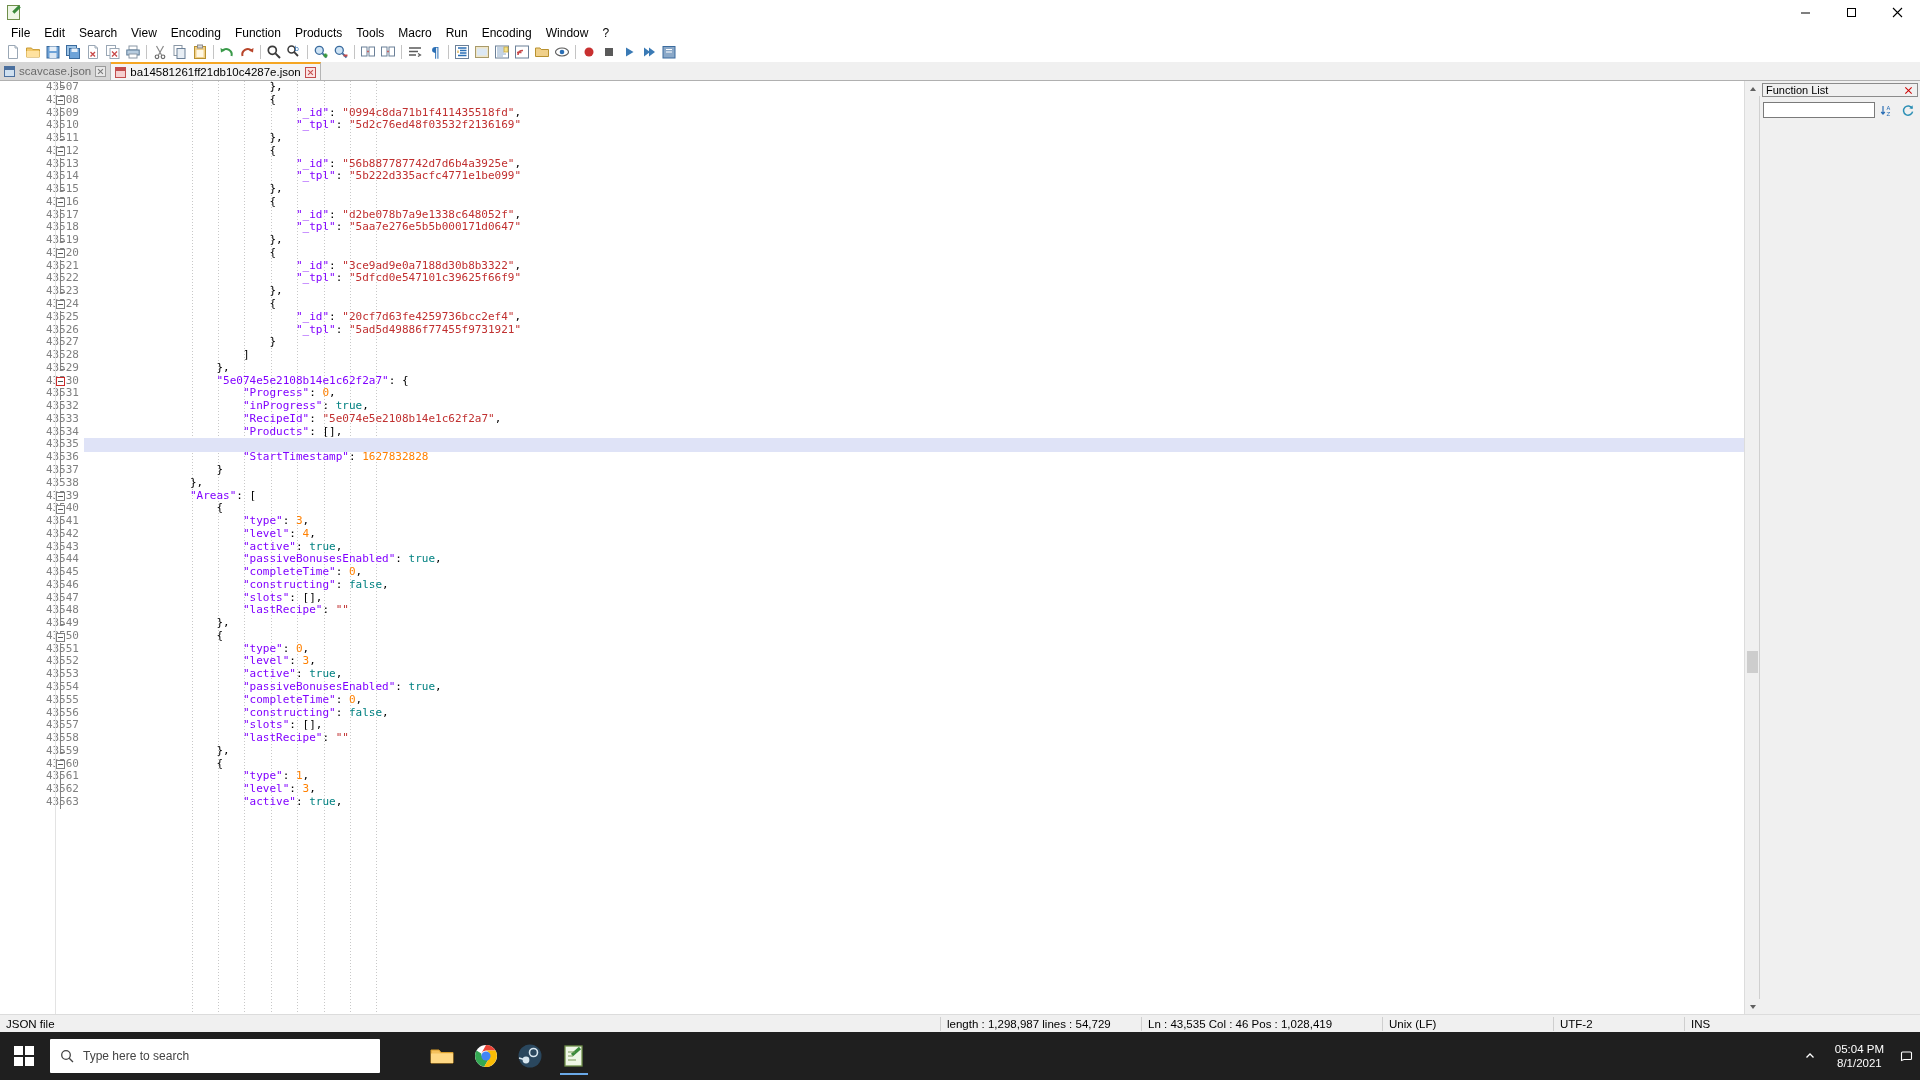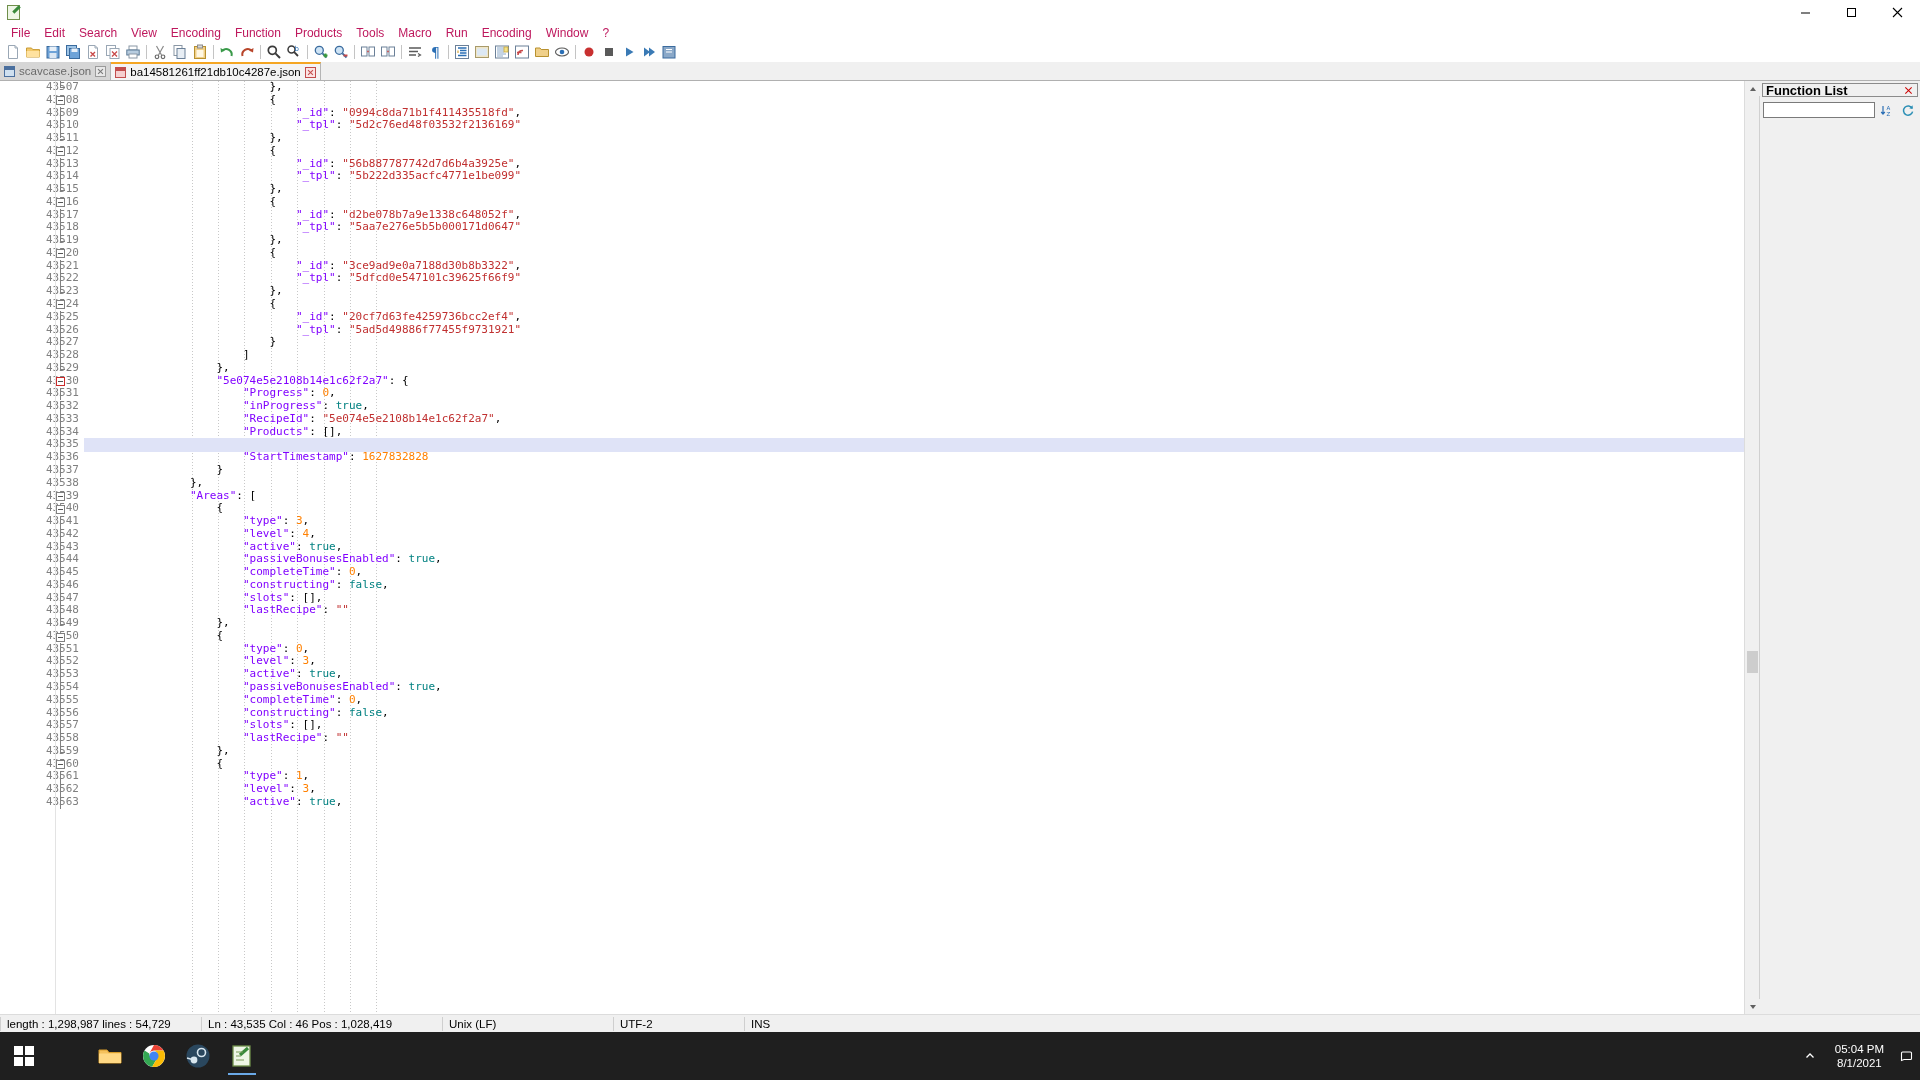--- a/index.html
+++ b/index.html
@@ -37,21 +37,21 @@
     font-size:13px; color:#000; background:transparent;
   }
   .winbtn svg { display:block; }
 
   
   .menubar {
     height:17px; background:#ffffff; display:flex; align-items:center;
     padding-left:4px; flex:none;
   }
   .menuitem {
-    font-size:12px; color:#be185d; padding:0 7px; line-height:17px; white-space:nowrap;
+    font-size:12px; color:#000000; padding:0 7px; line-height:17px; white-space:nowrap;
   }
 
   
   .toolbar {
     height:20px; background:#ffffff; display:flex; align-items:center;
     padding-left:3px; gap:0px; flex:none;
   }
   .tb { width:20px; height:19px; display:flex; align-items:center; justify-content:center; position:relative; }
   .tbsep { width:7px; height:16px; display:flex; align-items:center; justify-content:center; }
   .tbsep i { display:block; width:1px; height:14px; background:#c4c4c4; }
@@ -158,21 +158,21 @@
   .vscroll .thumb {
     position:absolute; left:2px; width:11px; background:#cdcdcd;
   }
 
   
   .funcpanel { width:160px; background:#f0f0f0; display:flex; flex-direction:column; flex:none; }
   .funchdr {
     height:14px; background:#f0f0f0; display:flex; align-items:center;
     border:1px solid #8b8b8b; margin:2px 2px 0 2px; padding:0 3px;
   }
-  .funchdr .ftitle { font-size:13px; color:#000;font-weight:bold; }
+  .funchdr .ftitle { font-size:11px; color:#000; }
   .funchdr .fclose { margin-left:auto; width:11px; height:11px; position:relative; }
   .funchdr .fclose:before, .funchdr .fclose:after {
     content:""; position:absolute; left:1px; top:5px; width:9px; height:1px; background:#c00;
   }
   .funchdr .fclose:before { transform:rotate(45deg); }
   .funchdr .fclose:after  { transform:rotate(-45deg); }
   .funcsearch { display:flex; align-items:center; gap:3px; padding:4px 3px 2px 3px; }
   .funcsearch input {
     flex:1; height:16px; font-size:11px; border:1px solid #7a7a7a; background:#fff;
     padding:0 3px; font-family:"Liberation Sans", sans-serif; min-width:0;
@@ -736,20 +736,21 @@
             <path d="M11.2 5.4 A4.6 4.6 0 1 0 11.6 8.6" stroke="#2b8fb5" stroke-width="1.5" fill="none"></path>
             <path d="M11.6 2.2 L11.8 5.8 L8.3 5.4 Z" fill="#2b8fb5"></path>
           </svg>
         </div>
       </div>
       <div class="funcbody"></div>
     </div>
   </div>
 
   <div class="statusbar">
+    <div class="sb-cell" style="width:940px;">JSON file</div>
     <div class="sb-sep"></div>
     <div class="sb-cell" style="width:200px;">length : 1,298,987   lines : 54,729</div>
     <div class="sb-sep"></div>
     <div class="sb-cell" style="width:240px;">Ln : 43,535   Col : 46   Pos : 1,028,419</div>
     <div class="sb-sep"></div>
     <div class="sb-cell" style="width:170px;">Unix (LF)</div>
     <div class="sb-sep"></div>
     <div class="sb-cell" style="width:130px;">UTF-2</div>
     <div class="sb-sep"></div>
     <div class="sb-cell">INS</div>
@@ -757,20 +758,27 @@
 
   <div class="taskbar">
     <div class="tb-start">
       <div class="winlogo">
           <i></i>
           <i></i>
           <i></i>
           <i></i>
         </div>
     </div>
+    <div class="tb-search">
+      <svg width="15" height="15" viewBox="0 0 15 15">
+        <circle cx="6" cy="6" r="4.3" fill="none" stroke="#444" stroke-width="1.3"></circle>
+        <path d="M9.2 9.2 L13 13" stroke="#444" stroke-width="1.3"></path>
+      </svg>
+      <span class="stext">Type here to search</span>
+    </div>
     <div class="tb-apps">
       <div class="tb-app">
         <svg width="26" height="26" viewBox="0 0 26 26">
           <path d="M2 7 L10 7 L12 9.5 L24 9.5 L24 20 L2 20 Z" fill="#f5c15c" stroke="#d89c2a" stroke-width="1"></path>
           <path d="M2 10.5 L24 10.5 L24 20 L2 20 Z" fill="#ffd884"></path>
         </svg>
       </div>
       <div class="tb-app">
         <svg width="26" height="26" viewBox="0 0 26 26">
           <circle cx="13" cy="13" r="11" fill="#ffffff"></circle>

